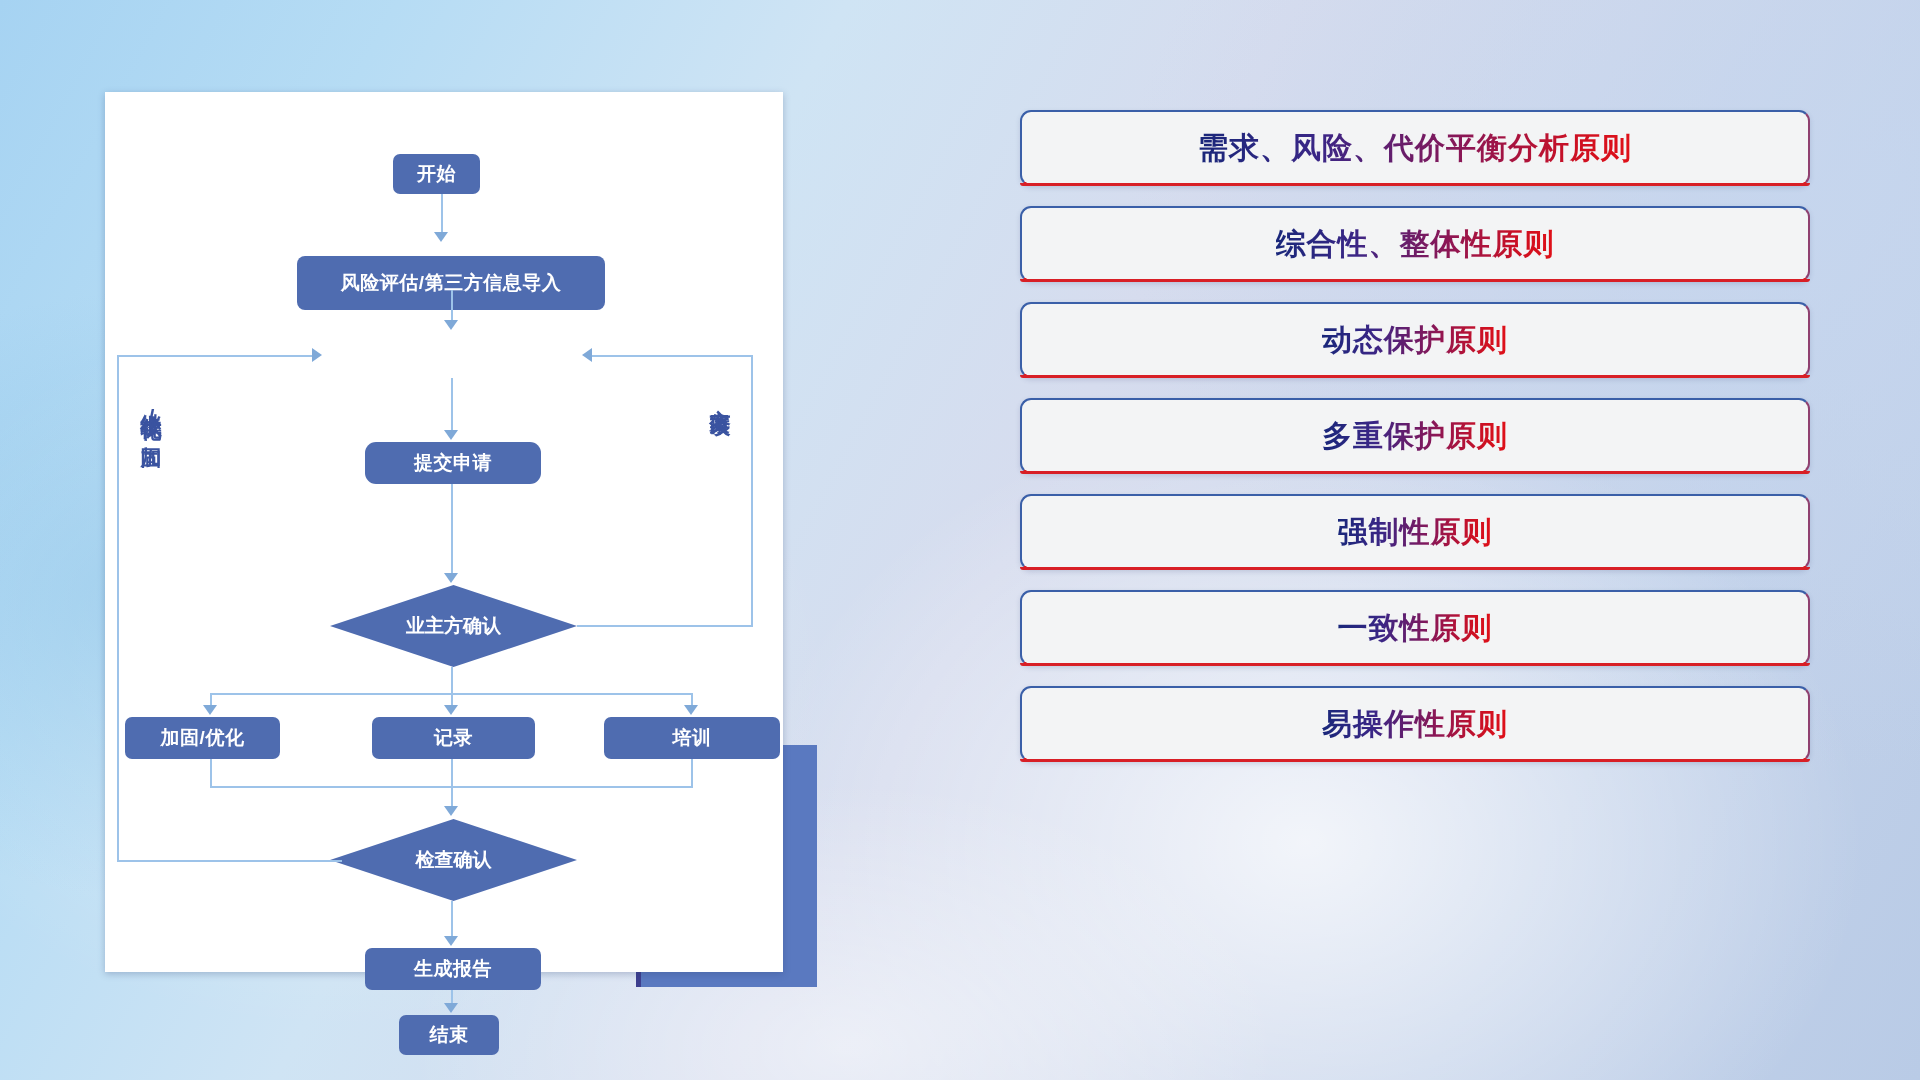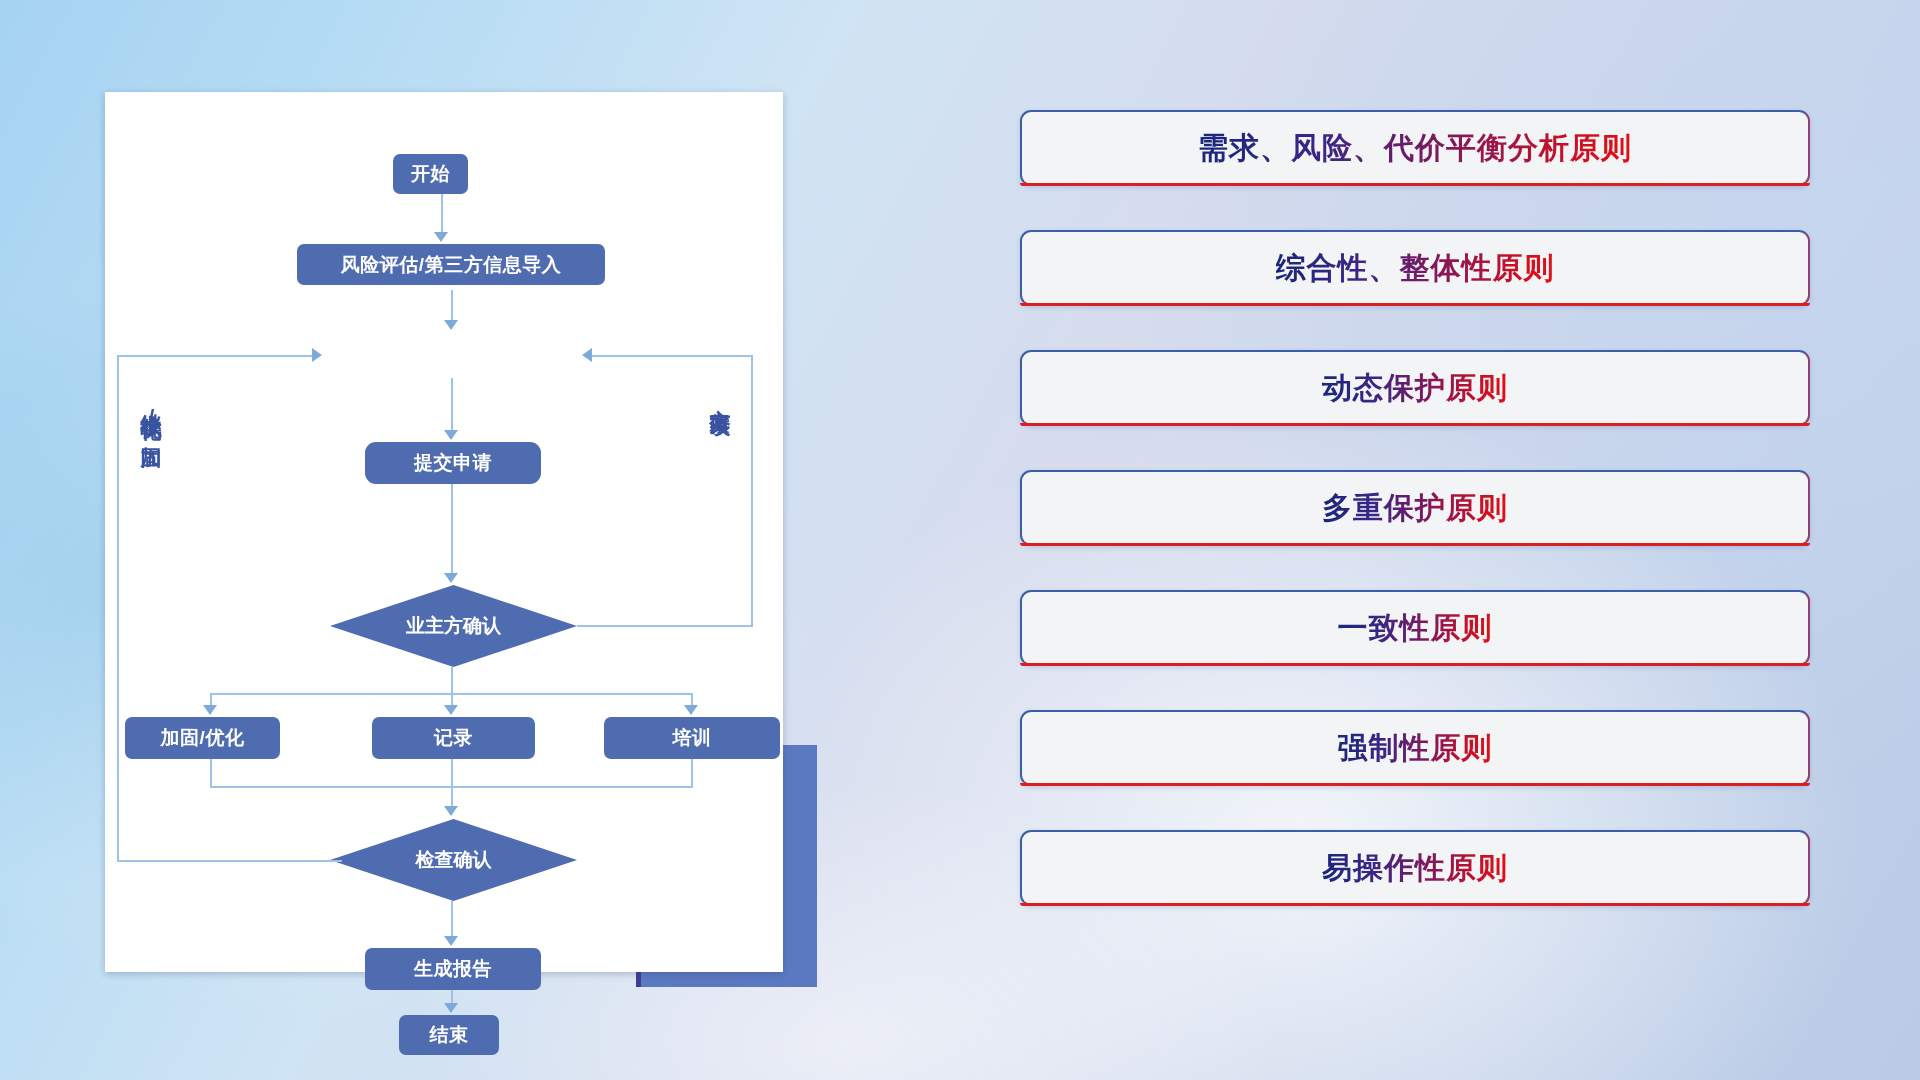--- a/index.html
+++ b/index.html
@@ -130,21 +130,21 @@
     font-size: 44px;
     font-weight: bold;
     color: #41599f;
     letter-spacing: 2px;
     margin: 0 0 38px 0;
     text-shadow: 0 1px 2px rgba(255,255,255,0.6);
   }
   .principle-card {
     position: relative;
     height: 76px;
-    margin-bottom: 44px;
+    margin-bottom: 20px;
     border-radius: 11px;
     background: #f3f4f5;
     border: 2px solid #3a5fa8;
     border-bottom-color: #d81f26;
     border-right-color: #8f4070;
     display: flex;
     align-items: center;
     justify-content: center;
     box-shadow: 0 2px 5px rgba(60,80,130,0.18);
     box-sizing: border-box;
@@ -172,25 +172,25 @@
 </head>
 <body>
 
 <div id="slide-bg"></div>
 <div id="slide-bg-soft"></div>
 
 <div id="flow-offset-block"></div>
 
 <div id="flow-card">
 
-  <div class="node" style="left:288px; top:62px; width:75px; height:40px;">
+  <div class="node" style="left:288px; top:62px; width:87px; height:40px;">
     <span>开始</span>
   </div>
 
-  <div class="node" style="left:192px; top:152px; width:308px; height:41px;">
+  <div class="node" style="left:192px; top:164px; width:308px; height:54px;border-radius:8px;">
     <span>风险评估/第三方信息导入</span>
   </div>
 
 
   <div class="node" style="left:260px; top:350px; width:176px; height:42px;border-radius:11px;">
     <span>提交申请</span>
   </div>
 
   <div class="diamond" style="left:225px; top:493px; width:247px; height:82px;">
     <span>业主方确认</span>
@@ -278,22 +278,22 @@
   <div class="principle-card">
     <span class="principle-text">综合性、整体性原则</span>
   </div>
   <div class="principle-card">
     <span class="principle-text">动态保护原则</span>
   </div>
   <div class="principle-card">
     <span class="principle-text">多重保护原则</span>
   </div>
   <div class="principle-card">
+    <span class="principle-text">强制性原则</span>
+  </div>
+  <div class="principle-card">
     <span class="principle-text">一致性原则</span>
   </div>
   <div class="principle-card">
-    <span class="principle-text">强制性原则</span>
-  </div>
-  <div class="principle-card">
     <span class="principle-text">易操作性原则</span>
   </div>
 
 </div>
 
 </body></html>

